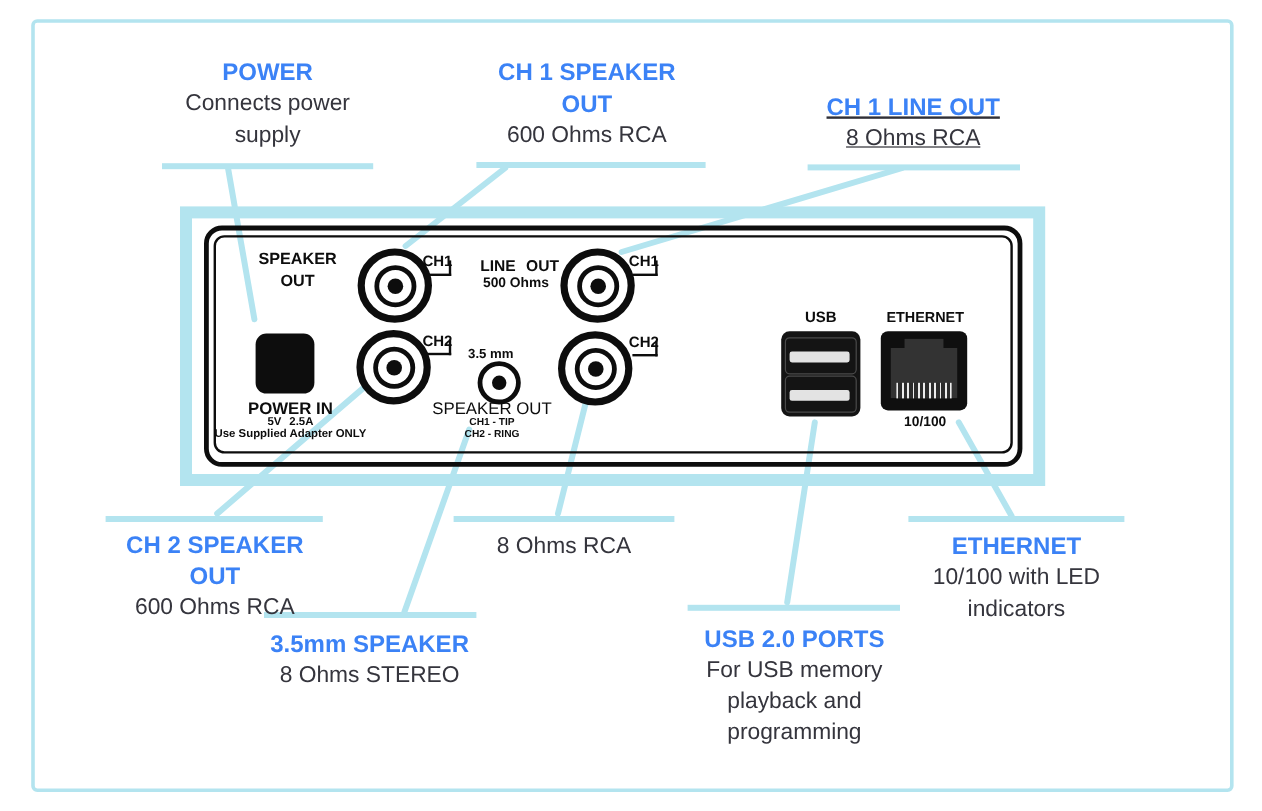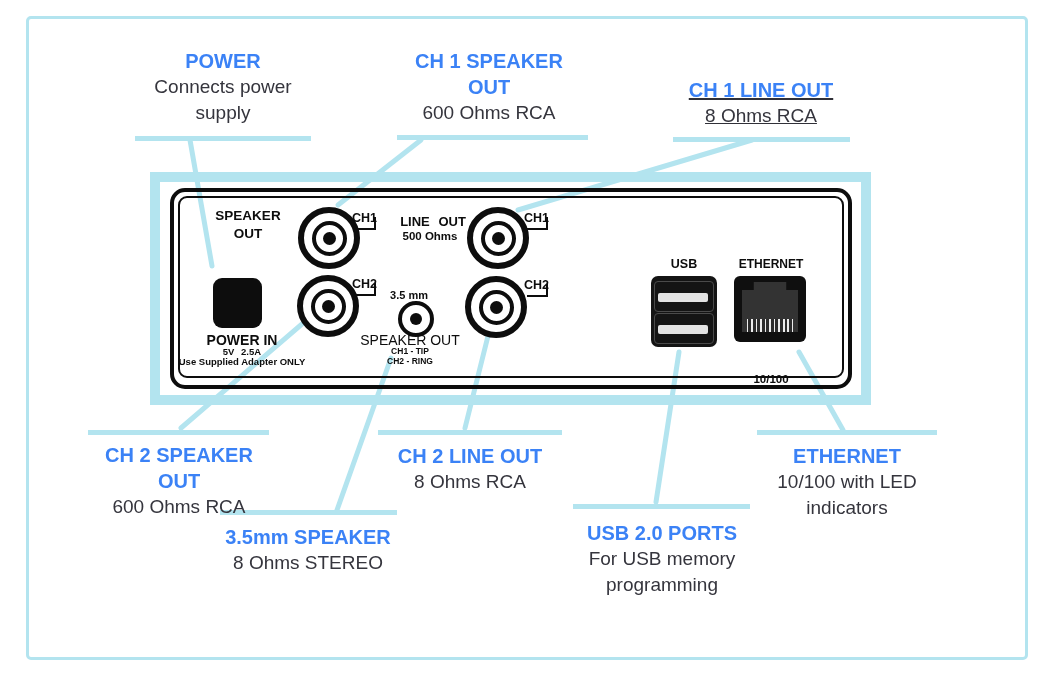--- a/index.html
+++ b/index.html
@@ -103,30 +103,30 @@
   <div class="b">CH 1 LINE OUT</div>
   <div class="n">8 Ohms RCA</div>
 </div>
 
 <div class="abs callout" style="left:39px;top:442px;">
   <div class="b">CH 2 SPEAKER</div>
   <div class="b">OUT</div>
   <div class="n">600 Ohms RCA</div>
 </div>
 <div class="abs callout" style="left:330px;top:443px;">
-  <div class="b">CH 2 LINE OUT</div>
   <div class="n">8 Ohms RCA</div>
 </div>
 <div class="abs callout" style="left:168px;top:524px;">
   <div class="b">3.5mm SPEAKER</div>
   <div class="n">8 Ohms STEREO</div>
 </div>
 <div class="abs callout" style="left:522px;top:520px;">
   <div class="b">USB 2.0 PORTS</div>
   <div class="n">For USB memory</div>
+  <div class="n">playback and</div>
   <div class="n">programming</div>
 </div>
 <div class="abs callout" style="left:707px;top:443px;">
   <div class="b">ETHERNET</div>
   <div class="n">10/100 with LED</div>
   <div class="n">indicators</div>
 </div>
 
 <div class="abs plabel" style="left:198px;top:207px;width:100px;font-size:13.5px;font-weight:600;line-height:18px;">
   <div>SPEAKER</div>
@@ -184,13 +184,13 @@
   <div class="usb-port" style="top:37px;"></div>
   <div class="usb-tongue" style="top:17px;"></div>
   <div class="usb-tongue" style="top:49px;"></div>
 </div>
 
 <div class="abs plabel" style="left:721px;top:257px;width:100px;font-size:12px;font-weight:600;">ETHERNET</div>
 <div class="abs eth-block">
   <div class="eth-cavity"></div>
   <div class="eth-pins"></div>
 </div>
-<div class="abs plabel" style="left:721px;top:346px;width:100px;font-size:11.5px;font-weight:600;margin-top:27px;">10/100</div>
+<div class="abs plabel" style="left:721px;top:346px;width:100px;font-size:11.5px;font-weight:600;">10/100</div>
 
 </body></html>

